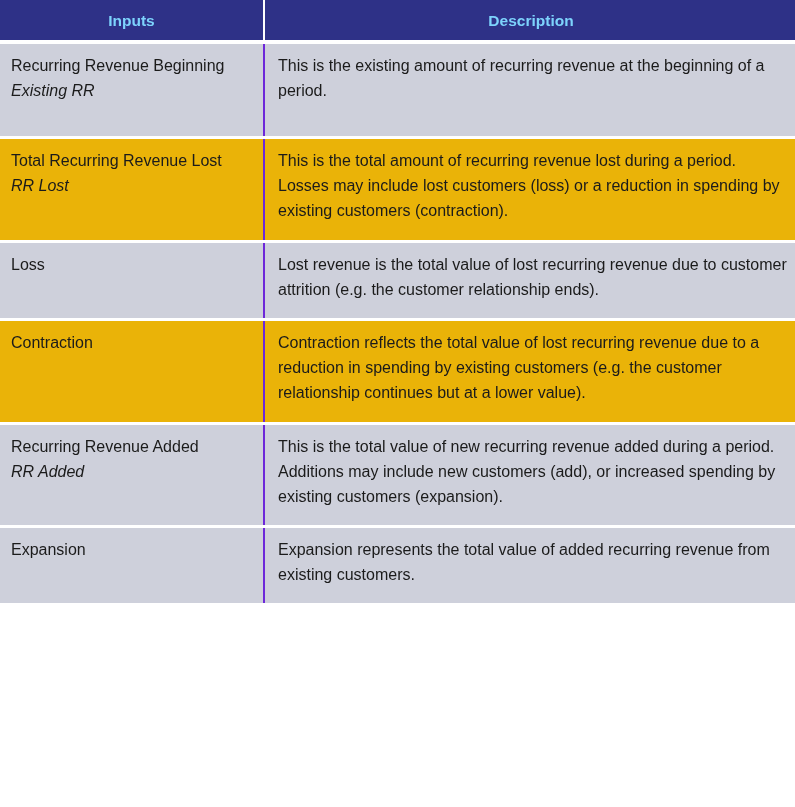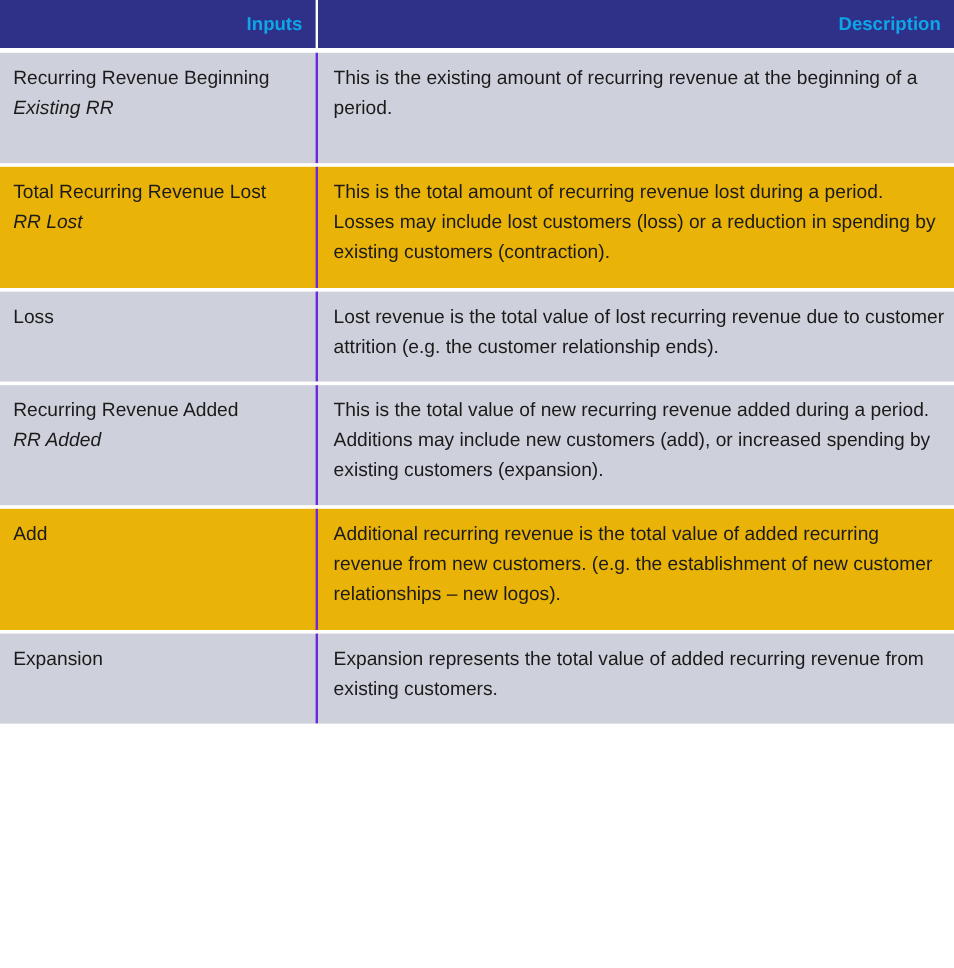--- a/index.html
+++ b/index.html
@@ -16,22 +16,22 @@
     table.def-table {
       border-collapse: collapse;
       width: 795px;
       table-layout: fixed;
     }
     col.c-inputs { width: 264px; }
     col.c-desc { width: 531px; }
 
     th {
       background: #2E3187;
-      color: #0ea5e9;
-      text-align: right;
+      color: #7dd3fc;
+      text-align: center;
       vertical-align: top;
       font-weight: bold;
       font-size: 15.5px;
       padding: 12px 11px 0 11px;
       height: 42px;
       border-right: 2px solid #ffffff;
       border-bottom: 4px solid #ffffff;
       box-sizing: border-box;
     }
     th:last-child { border-right: none; padding-left: 13px; }
@@ -85,32 +85,32 @@
         <span class="abbr">RR Lost</span>
       </td>
       <td>This is the total amount of recurring revenue lost during a period. Losses may include lost customers (loss) or a reduction in spending by existing customers (contraction).</td>
     </tr>
     <tr class="dark" style="height:78px">
       <td>
         <span class="term">Loss</span>
       </td>
       <td>Lost revenue is the total value of lost recurring revenue due to customer attrition (e.g. the customer relationship ends).</td>
     </tr>
+    <tr class="light" style="height:104px">
+      <td>
+        <span class="term">Contraction</span>
+      </td>
+      <td>Contraction reflects the total value of lost recurring revenue due to a reduction in spending by existing customers (e.g. the customer relationship continues but at a lower value).</td>
+    </tr>
     <tr class="dark" style="height:103px">
       <td>
         <span class="term">Recurring Revenue Added</span>
         <span class="abbr">RR Added</span>
       </td>
       <td>This is the total value of new recurring revenue added during a period. Additions may include new customers (add), or increased spending by existing customers (expansion).</td>
-    </tr>
-    <tr class="light" style="height:104px">
-      <td>
-        <span class="term">Add</span>
-      </td>
-      <td>Additional recurring revenue is the total value of added recurring revenue from new customers. (e.g. the establishment of new customer relationships – new logos).</td>
     </tr>
     <tr class="dark" style="height:78px">
       <td>
         <span class="term">Expansion</span>
       </td>
       <td>Expansion represents the total value of added recurring revenue from existing customers.</td>
     </tr>
   </tbody>
 </table>
 

